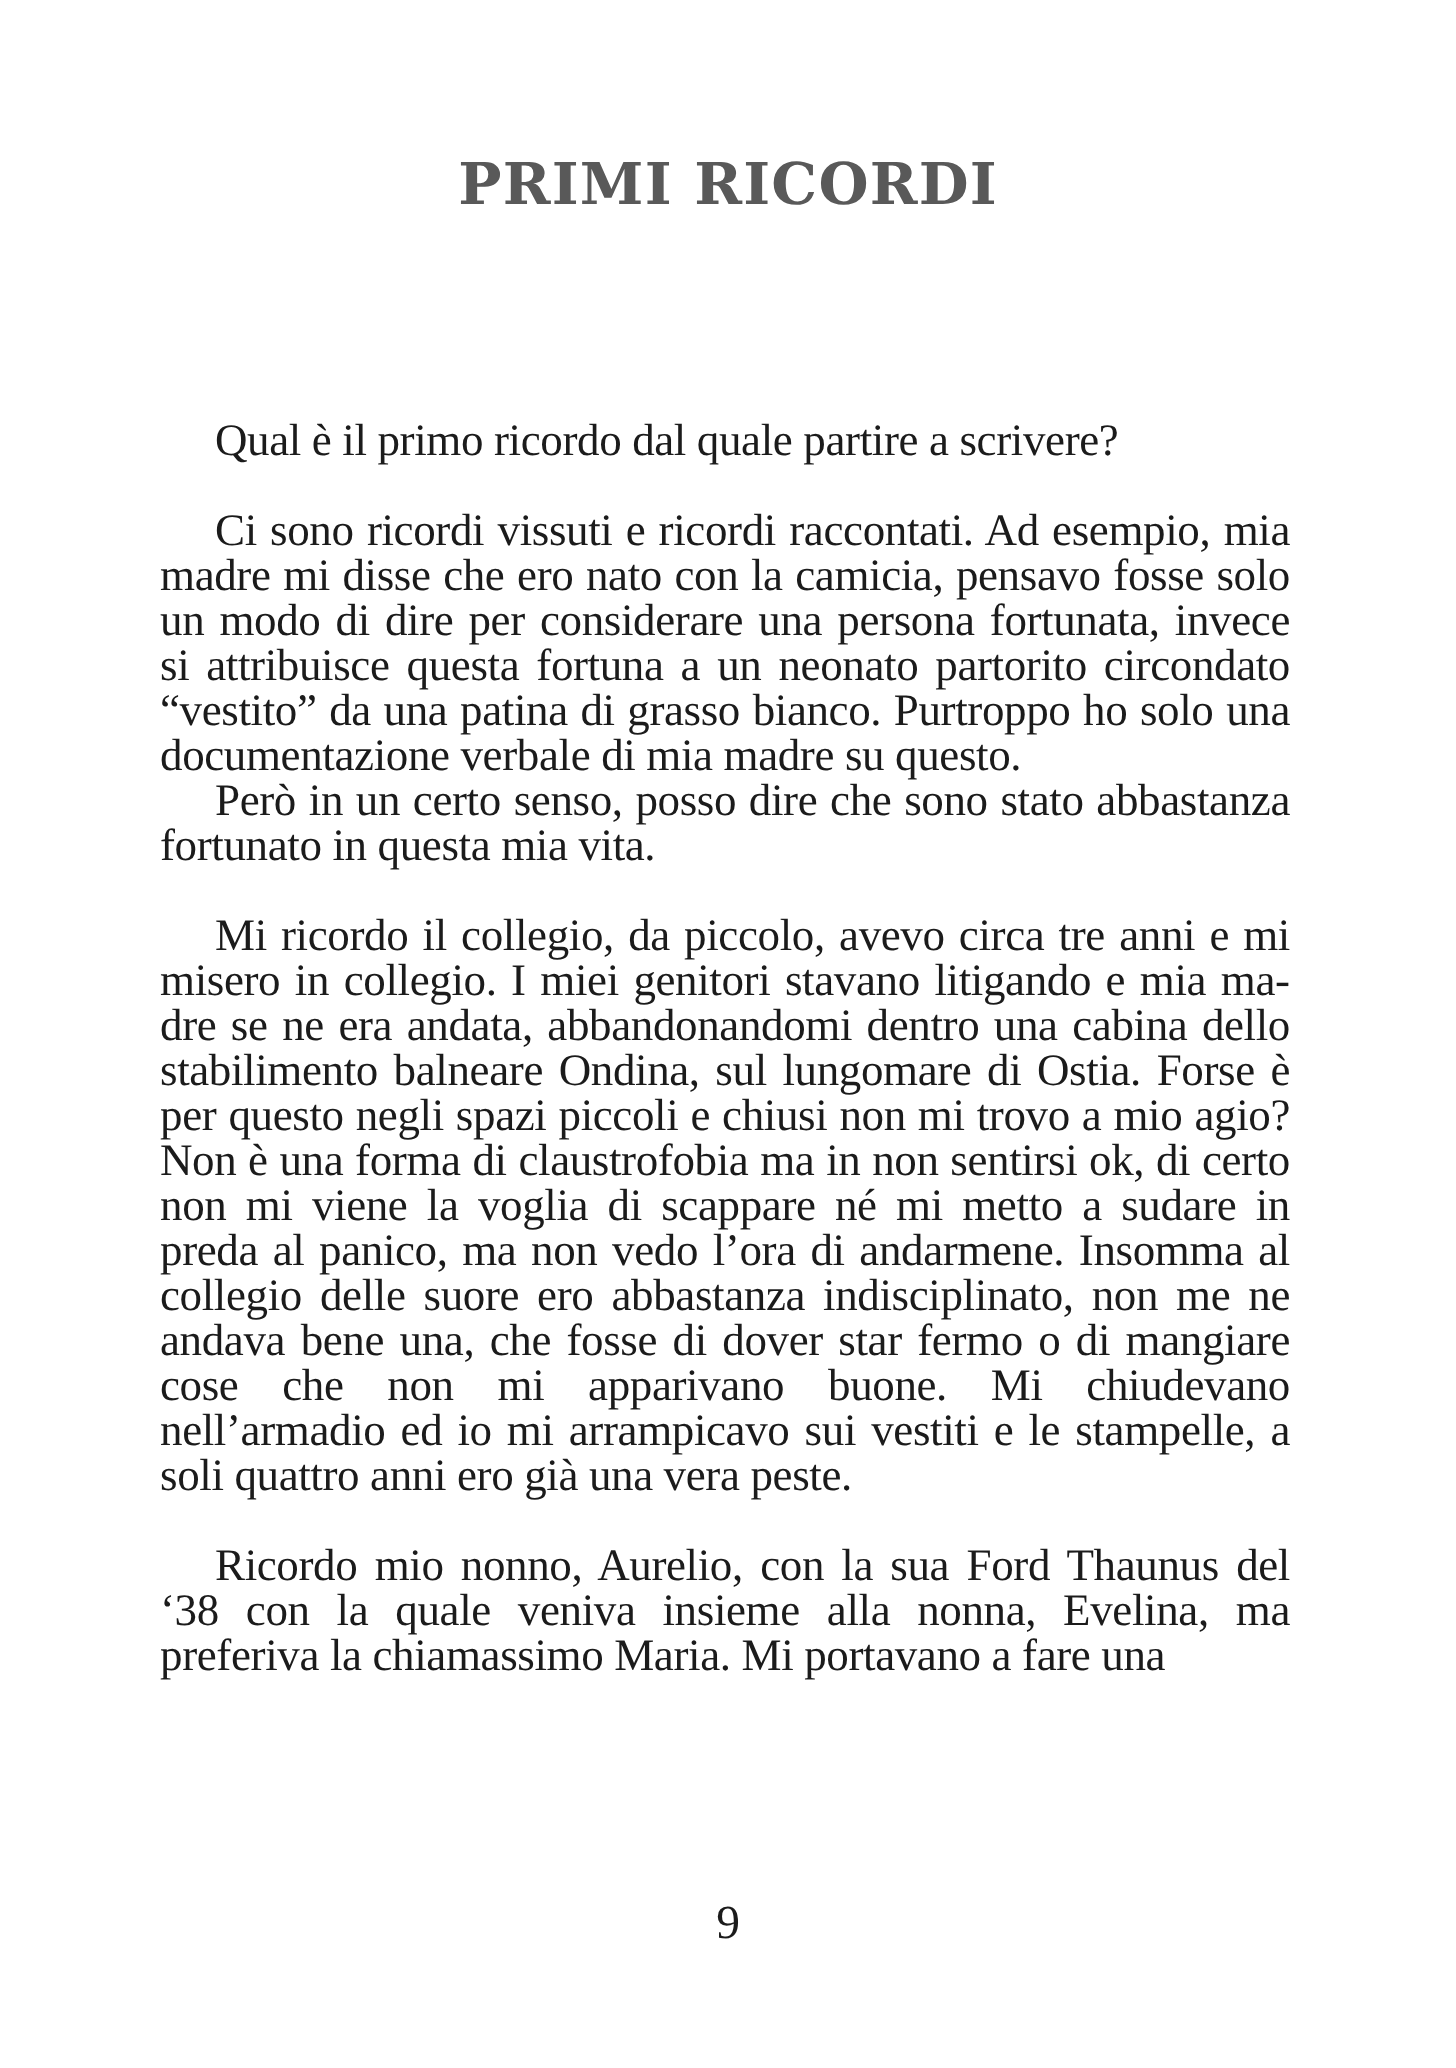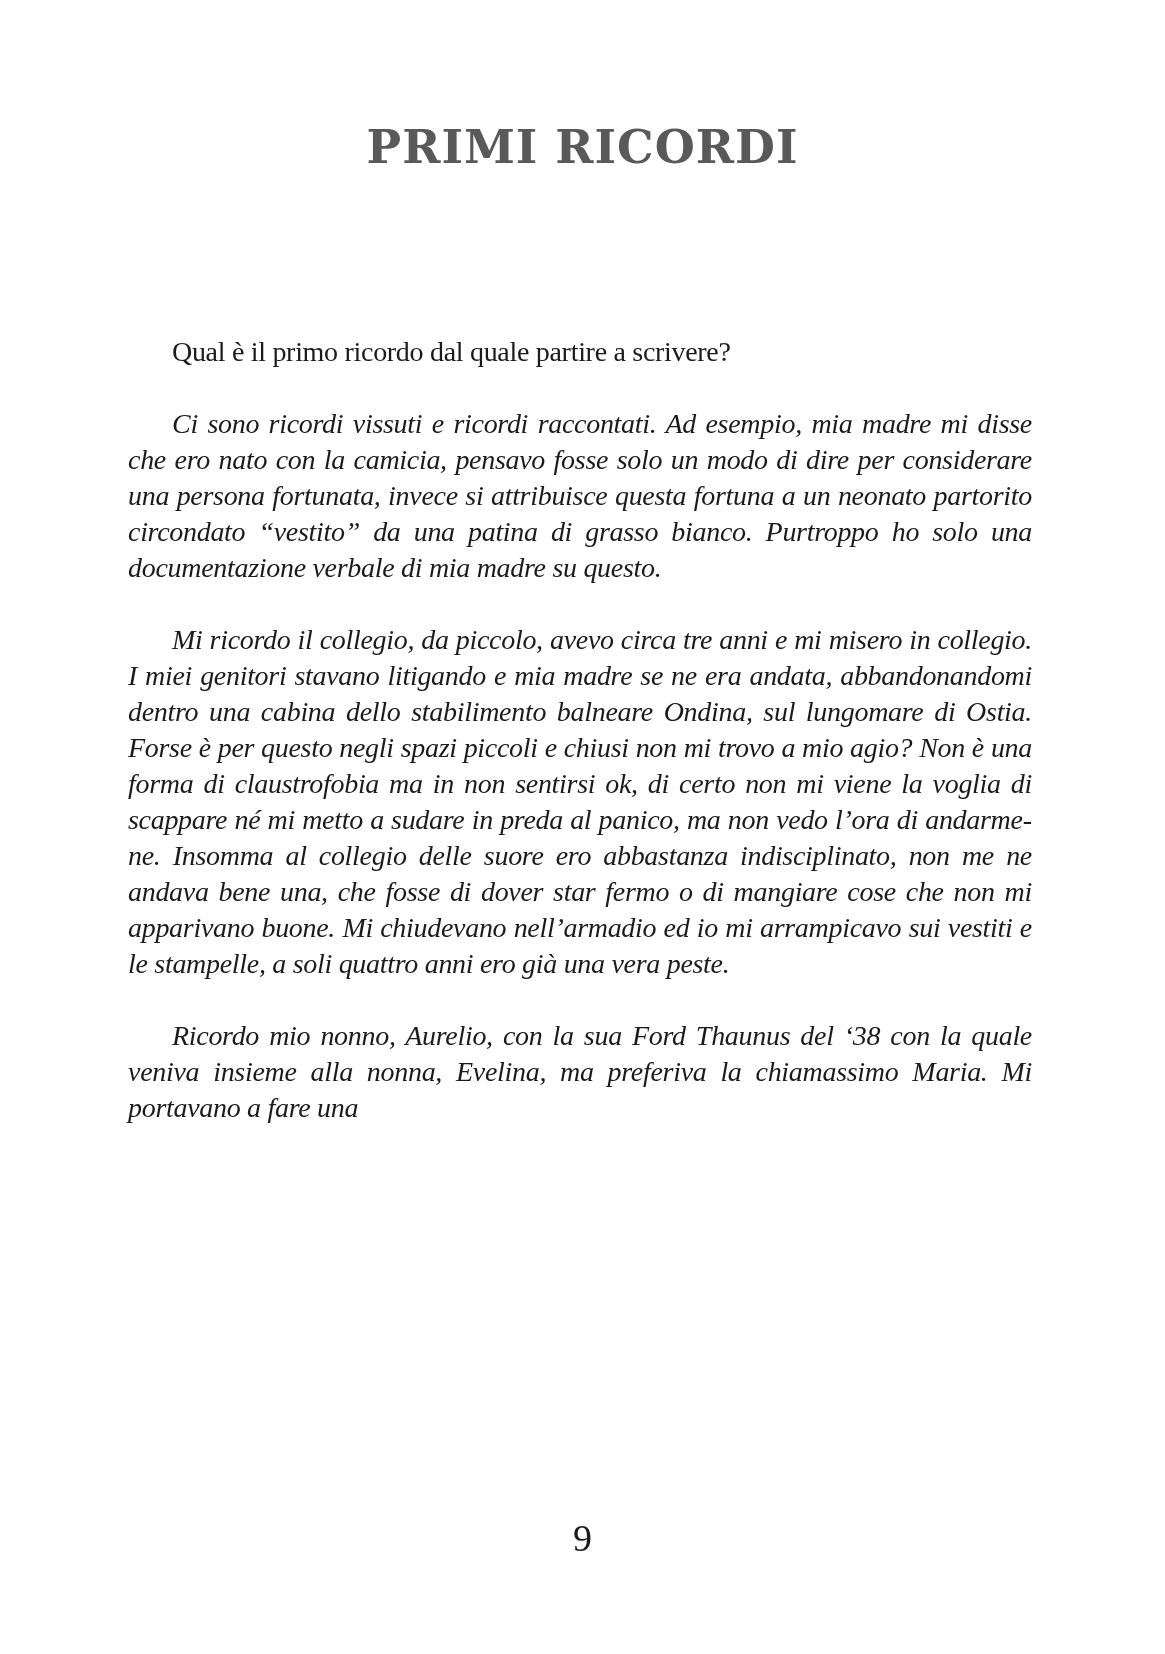--- a/index.html
+++ b/index.html
@@ -27,34 +27,33 @@
     line-height: 1;
     letter-spacing: 1px;
     color: #595959;
   }
   .body-text {
     position: absolute;
     left: 128px;
     top: 334px;
     width: 904px;
     font-family: "Liberation Serif", serif;
-    font-size: 28px;
+    font-size: 36px;
     line-height: 36px;
     color: #1b1b1b;
     text-align: justify;
     letter-spacing: -0.3px;
   }
   .body-text p {
     margin: 0;
     padding: 0;
     text-indent: 44px;
   }
   .body-text p.gap {
     margin-top: 36px;
-    font-style: italic;
   }
   .page-number {
     position: absolute;
     left: 0;
     top: 1516px;
     width: 100%;
     text-align: center;
     font-family: "Liberation Serif", serif;
     font-size: 38px;
     color: #1b1b1b;
@@ -63,19 +62,20 @@
 </head>
 <body>
 
 <div class="page">
 
   <h1 class="chapter-title">PRIMI RICORDI</h1>
 
   <div class="body-text">
     <p>Qual è il primo ricordo dal quale partire a scrivere?</p>
     <p class="gap">Ci sono ricordi vissuti e ricordi raccontati. Ad esempio, mia madre mi disse che ero nato con la camicia, pensavo fosse solo un modo di dire per considerare una persona for­tunata, invece si attribuisce questa fortuna a un neonato partorito circondato “vestito” da una patina di grasso bianco. Purtroppo ho solo una documentazione verbale di mia madre su questo.</p>
+    <p>Però in un certo senso, posso dire che sono stato abba­stanza fortunato in questa mia vita.</p>
     <p class="gap">Mi ricordo il collegio, da piccolo, avevo circa tre anni e mi misero in collegio. I miei genitori stavano litigando e mia ma­dre se ne era andata, abbandonandomi dentro una cabina dello stabilimento balneare Ondina, sul lungomare di Ostia. Forse è per questo negli spazi piccoli e chiusi non mi trovo a mio agio? Non è una forma di claustrofobia ma in non sentir­si ok, di certo non mi viene la voglia di scappare né mi metto a sudare in preda al panico, ma non vedo l’ora di andarme­ne. Insomma al collegio delle suore ero abbastanza indisci­plinato, non me ne andava bene una, che fosse di dover star fermo o di mangiare cose che non mi apparivano buone. Mi chiudevano nell’armadio ed io mi arrampicavo sui vestiti e le stampelle, a soli quattro anni ero già una vera peste.</p>
     <p class="gap">Ricordo mio nonno, Aurelio, con la sua Ford Thaunus del ‘38 con la quale veniva insieme alla nonna, Evelina, ma preferiva la chiamassimo Maria. Mi portavano a fare una</p>
   </div>
 
   <div class="page-number">9</div>
 
 </div>
 
 </body></html>

